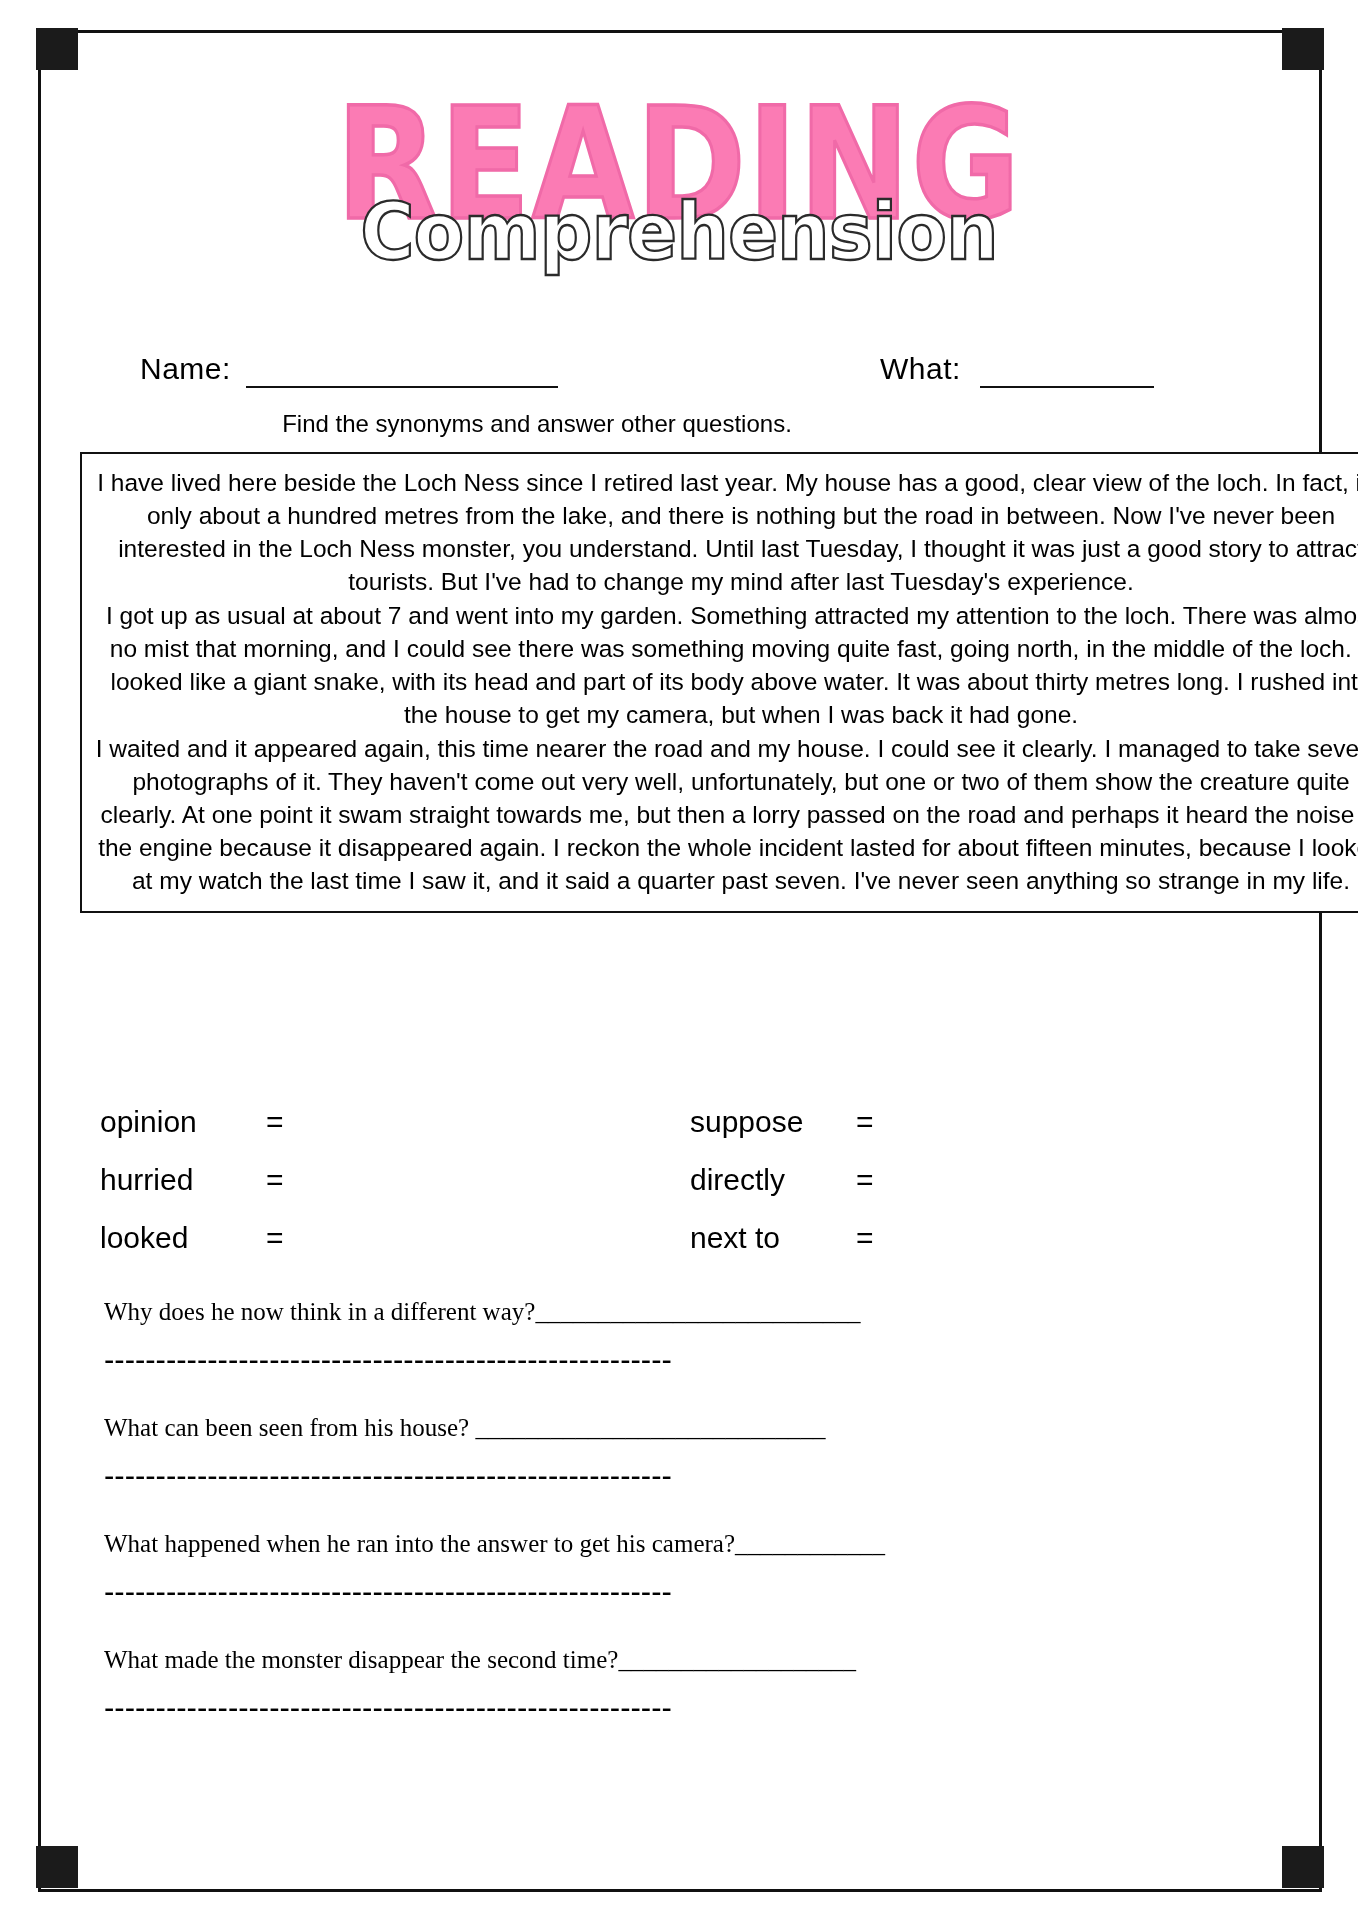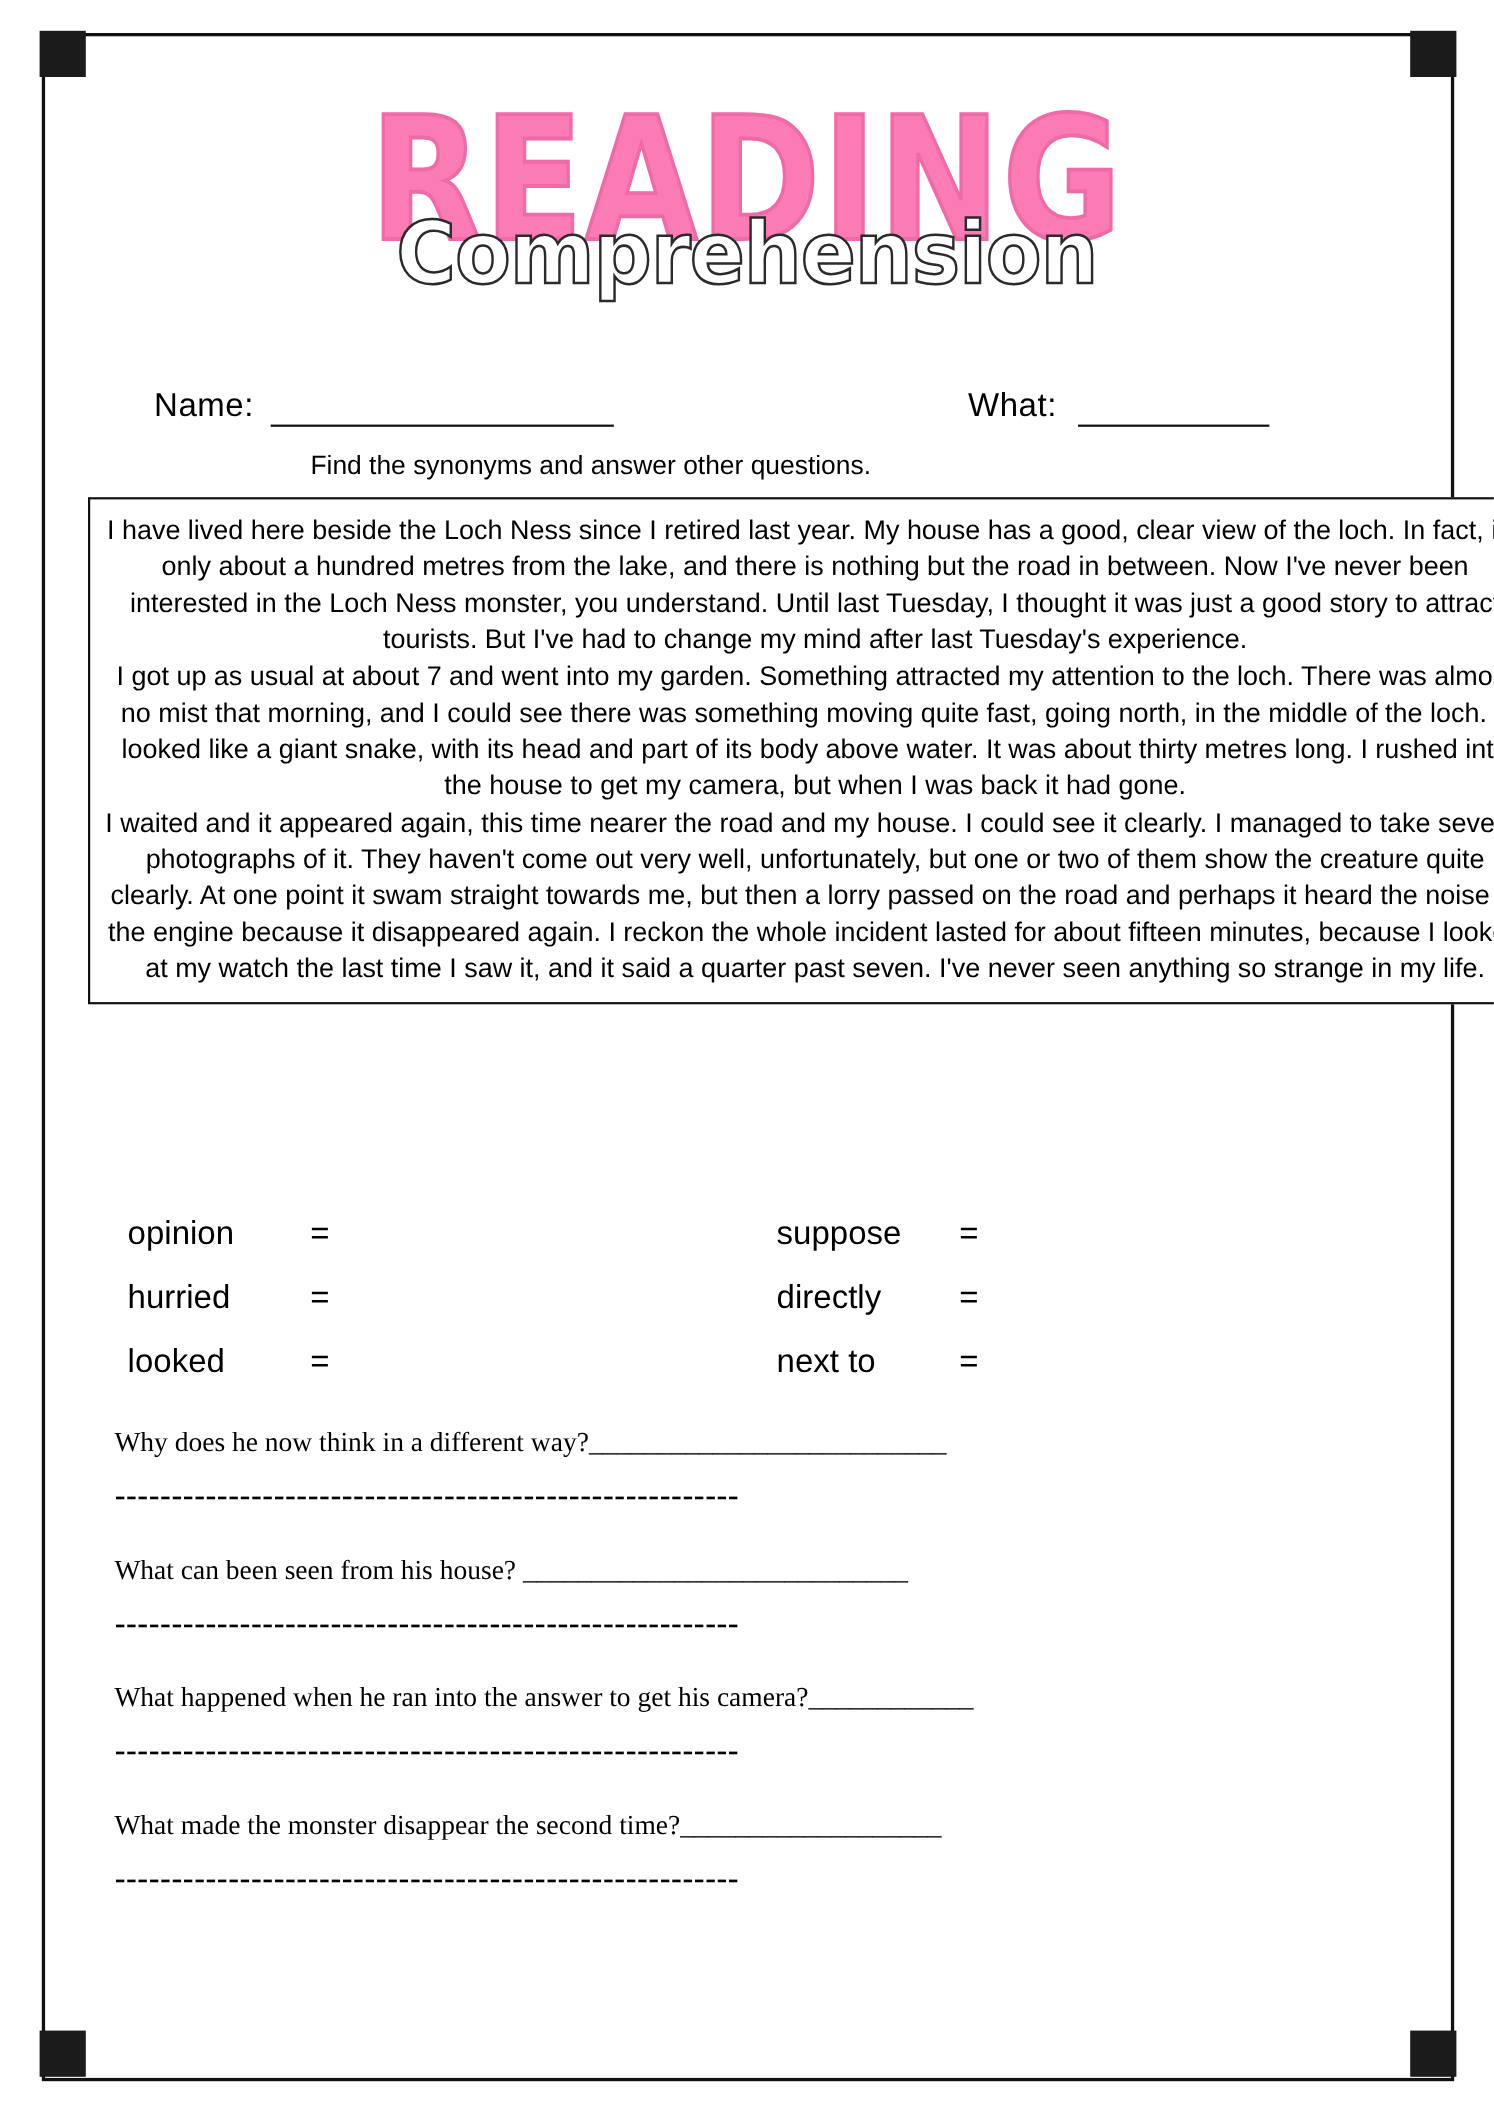--- a/index.html
+++ b/index.html
@@ -154,21 +154,20 @@
   }
   .syn-cell {
     width: 590px;
     display: flex;
     align-items: baseline;
   }
   .syn-word {
     font-size: 30px;
     width: 166px;
     font-family: "Liberation Sans", sans-serif;
-    margin-left: 16px;
   }
   .syn-eq {
     font-size: 30px;
     font-family: "Liberation Sans", sans-serif;
   }
   .syn-blank {
     flex: 1;
   }
 
   

